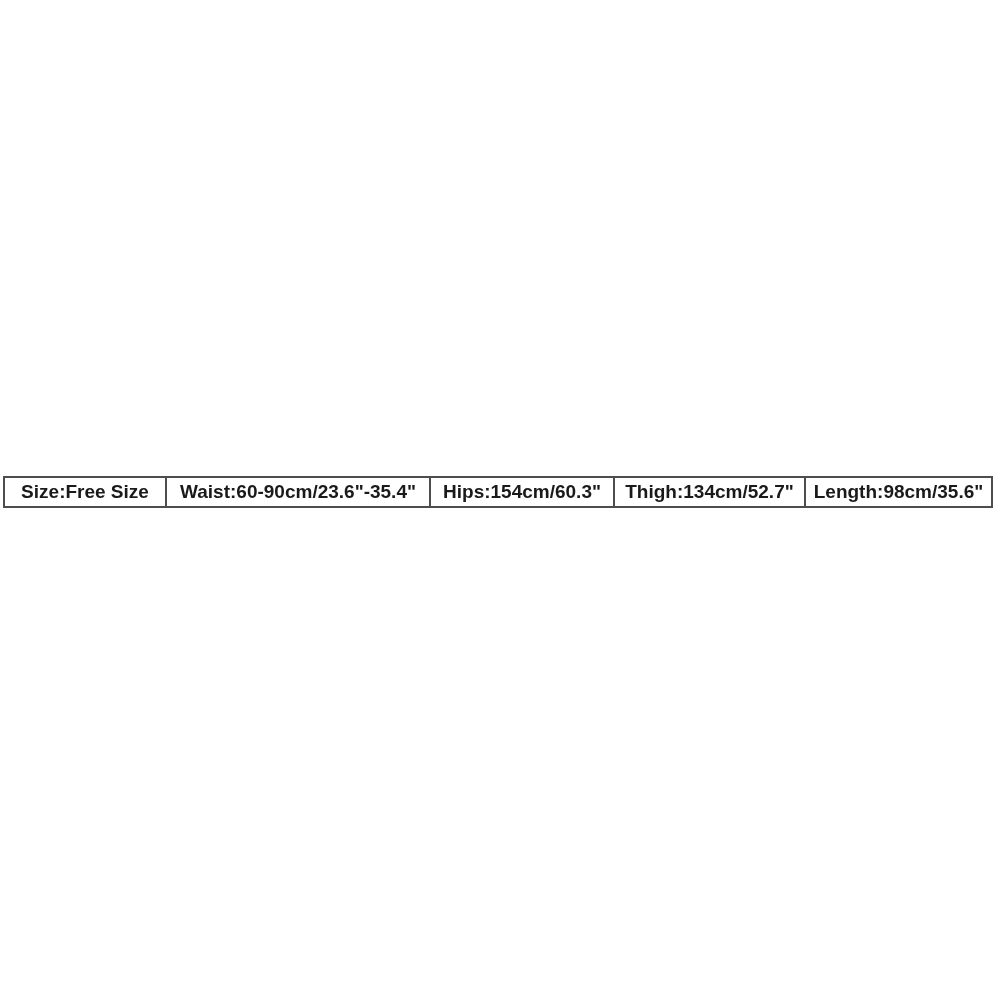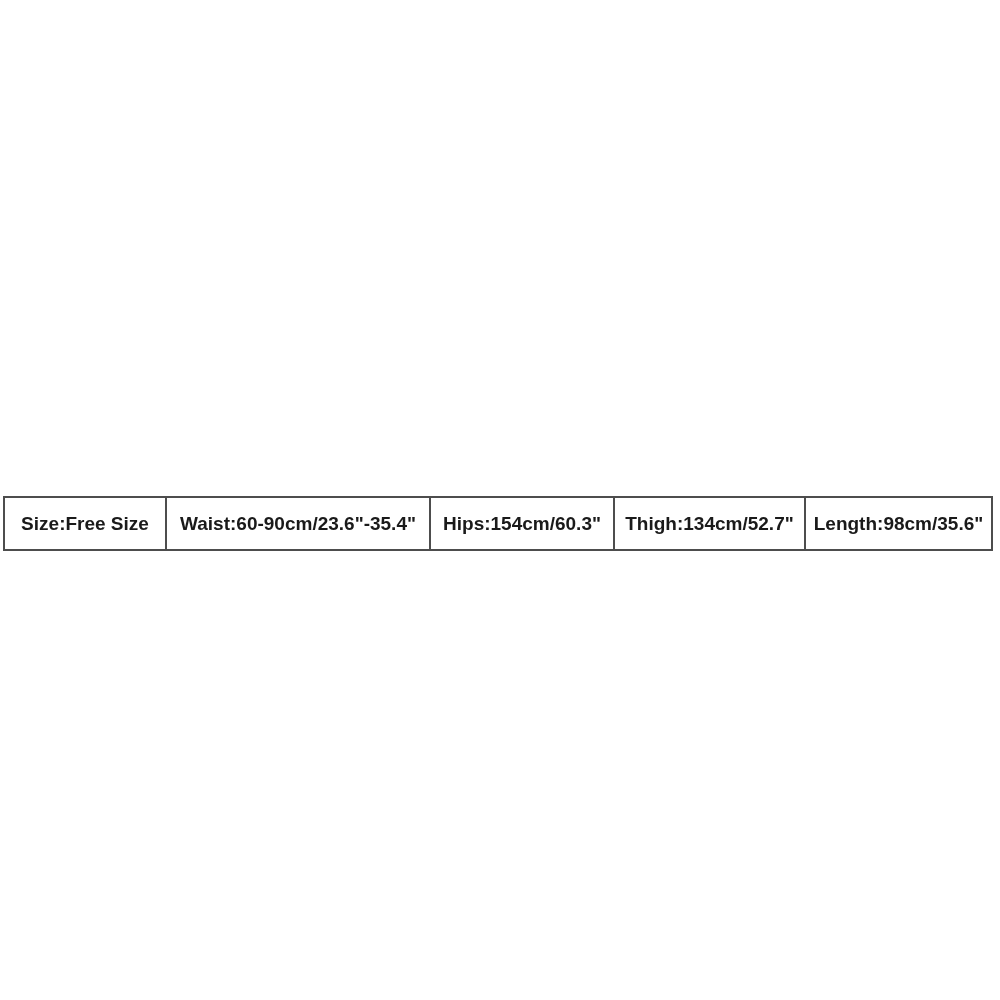--- a/index.html
+++ b/index.html
@@ -13,23 +13,23 @@
   }
   .canvas {
     position: relative;
     width: 1000px;
     height: 1000px;
     background: #ffffff;
   }
   .size-table {
     position: absolute;
     left: 3px;
-    top: 496px;
+    top: 476px;
     width: 990px;
-    height: 55px;
+    height: 32px;
     box-sizing: border-box;
     display: flex;
     flex-direction: row;
     border: 2px solid #4d4d4d;
     background: #ffffff;
   }
   .size-cell {
     box-sizing: border-box;
     display: flex;
     align-items: center;

